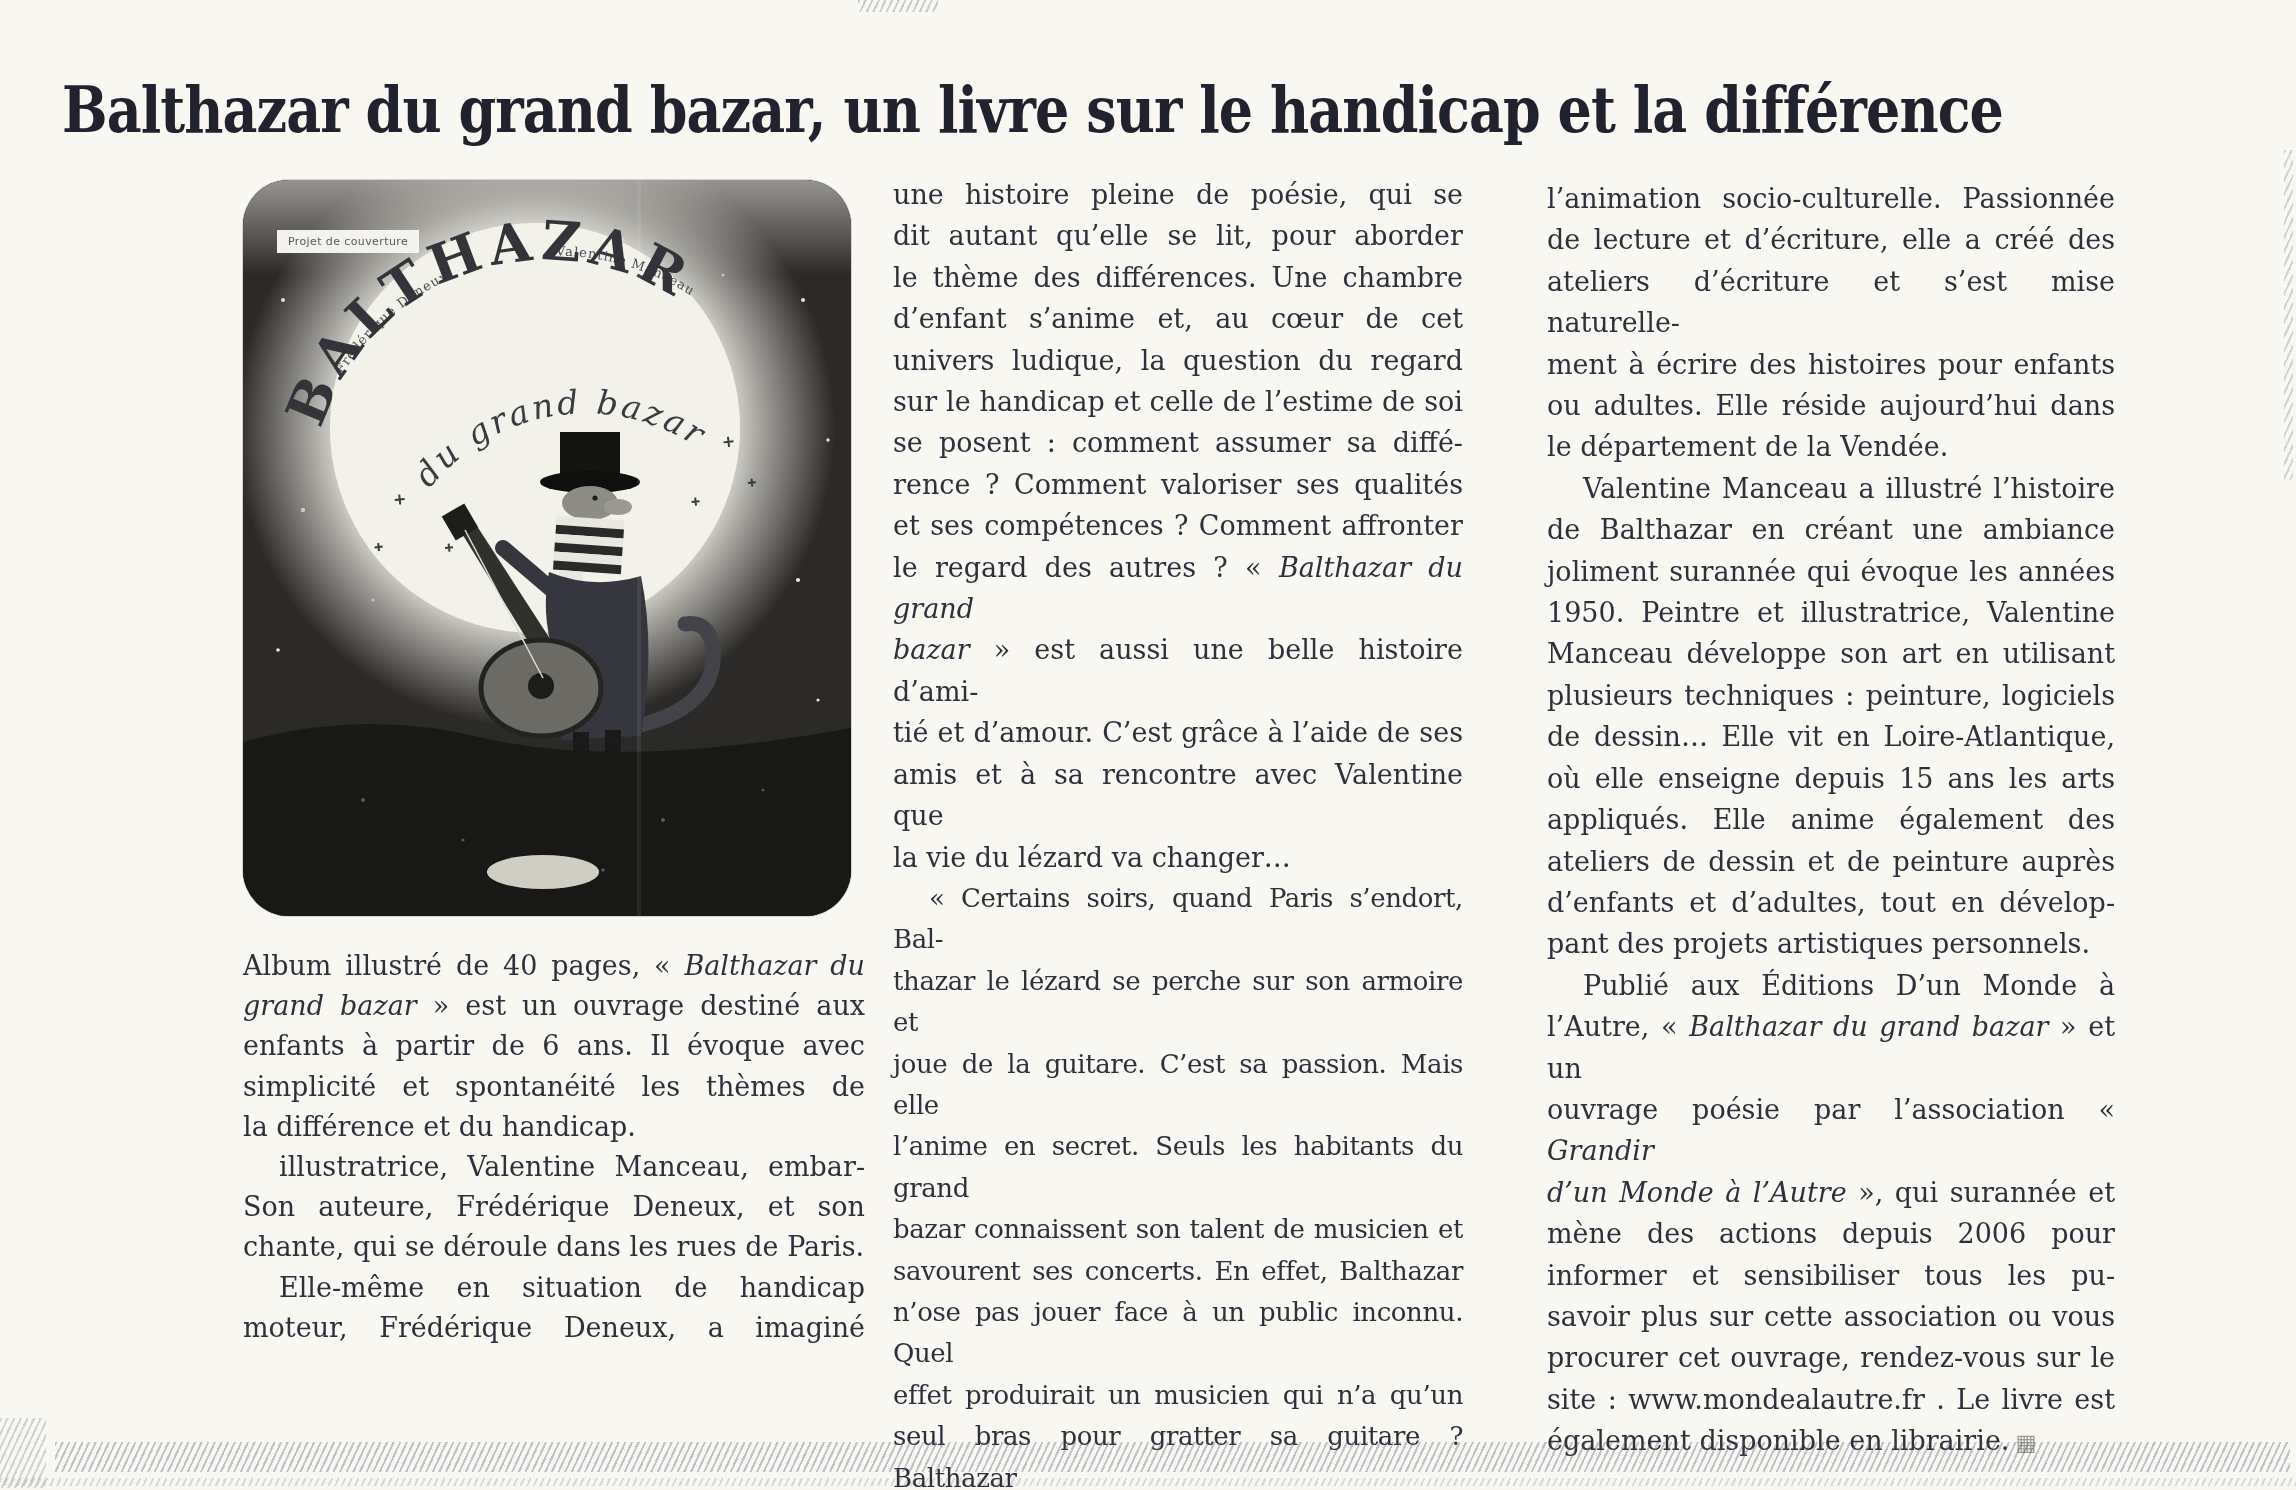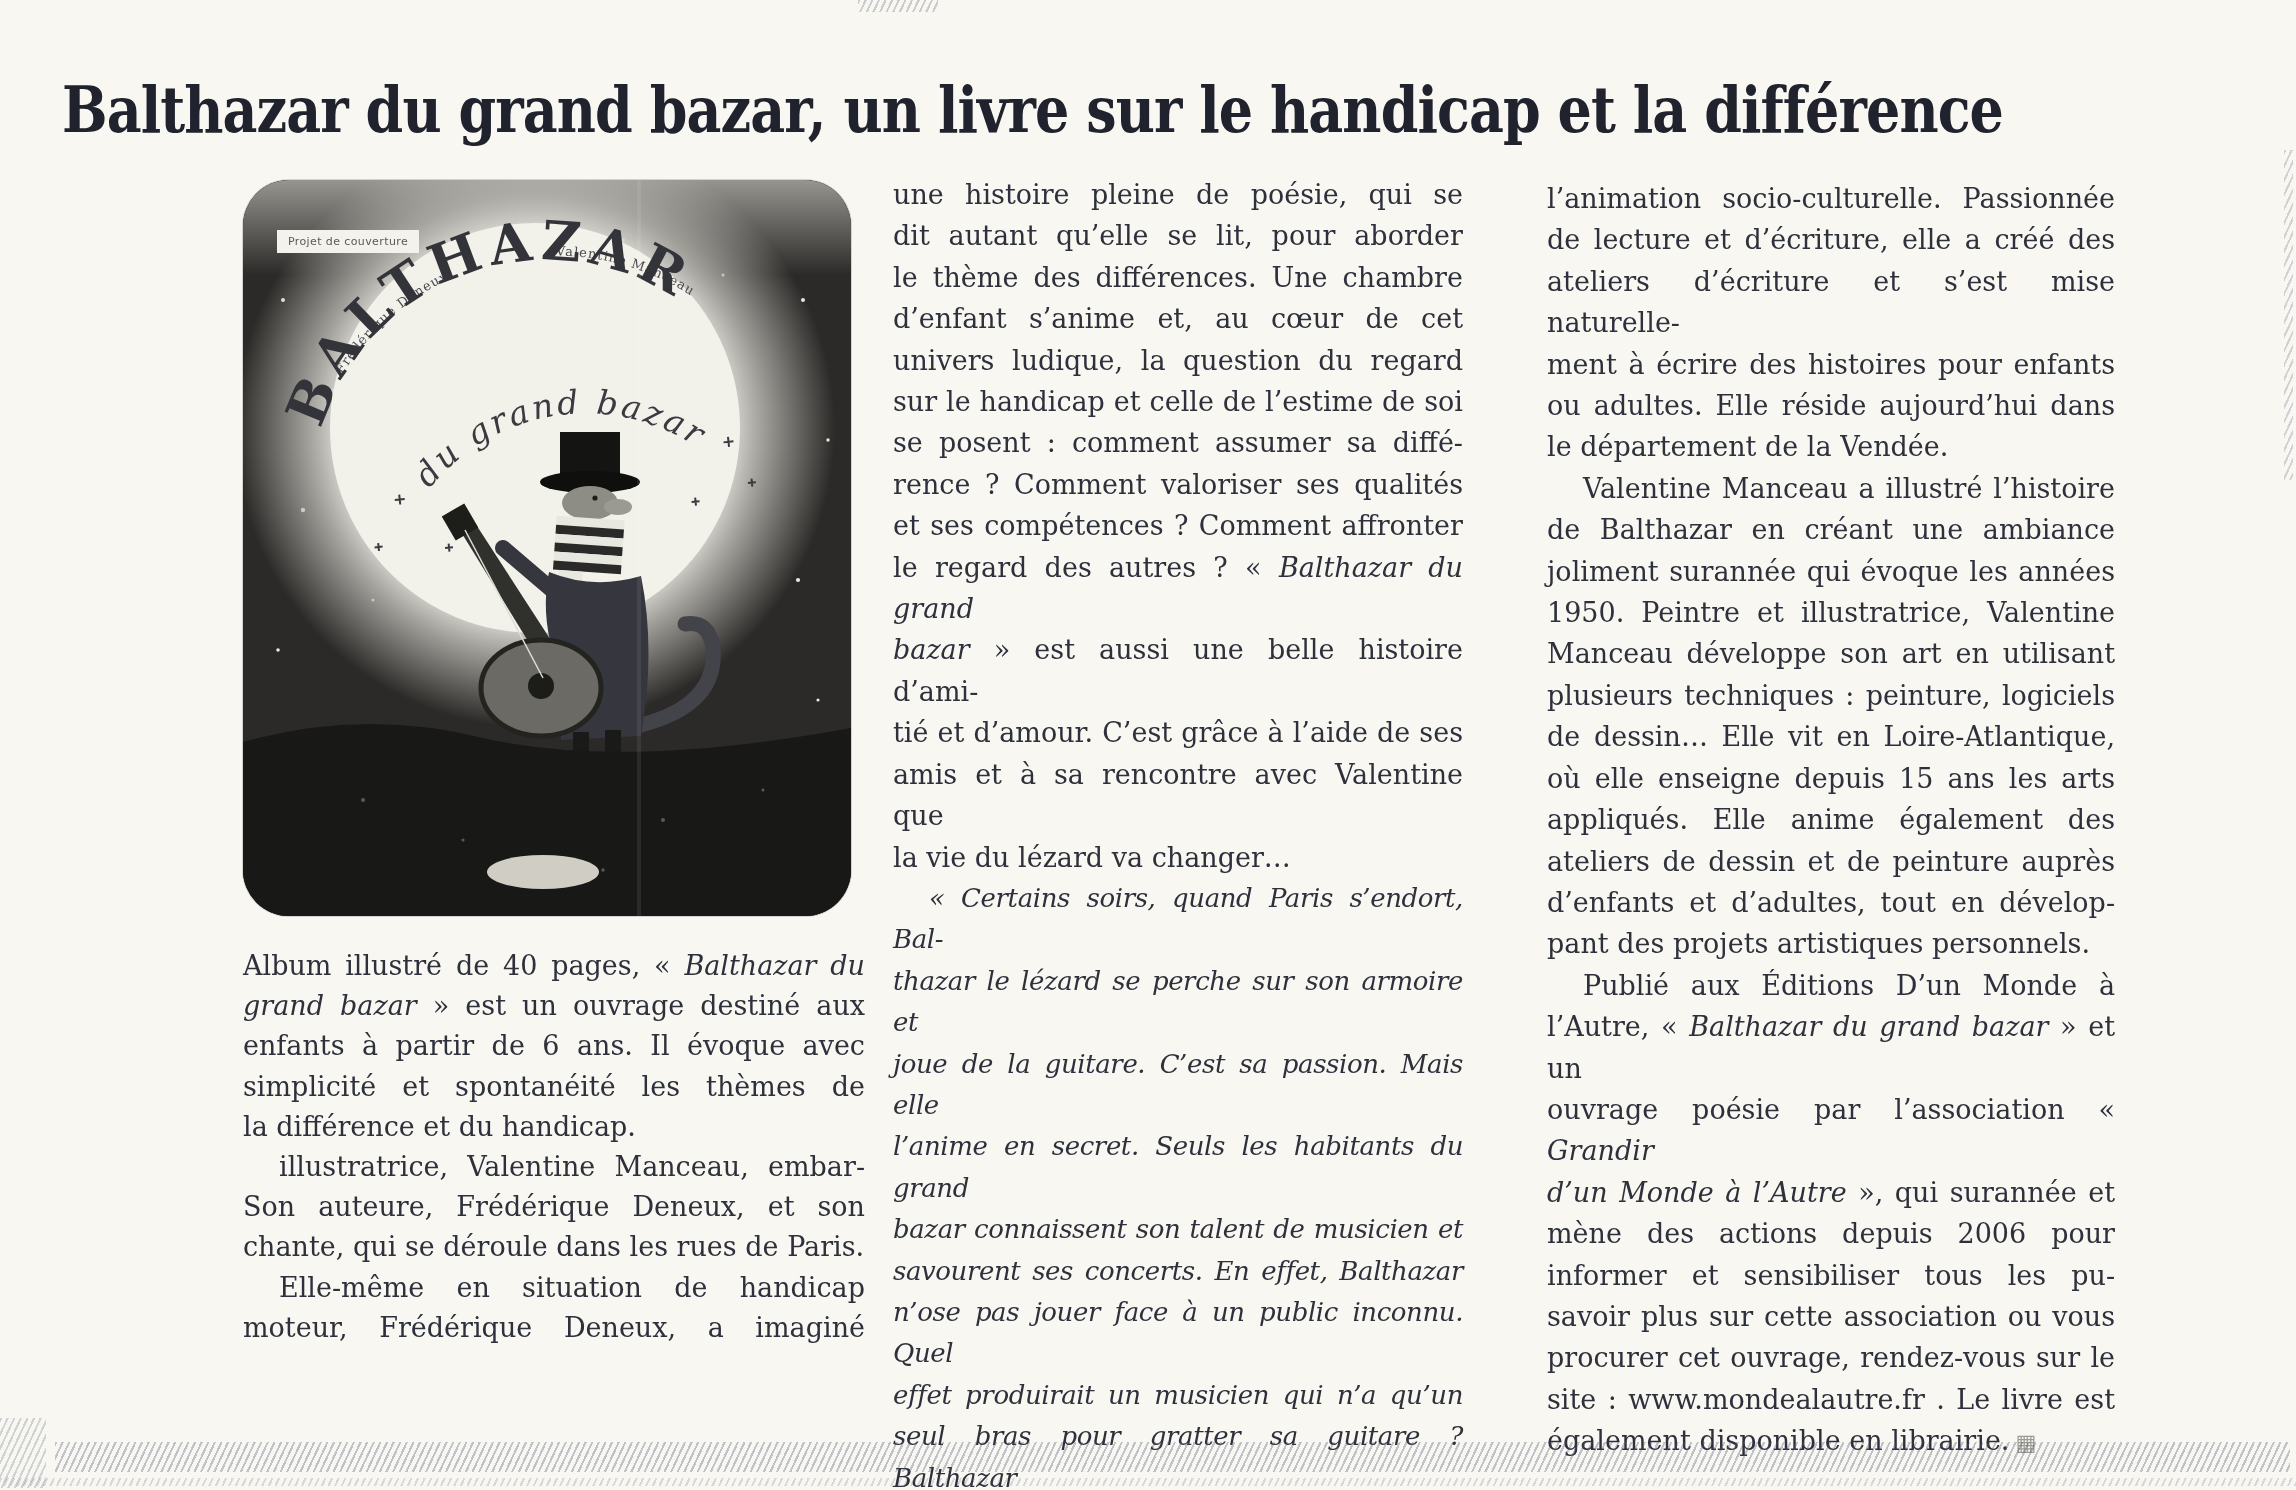--- a/index.html
+++ b/index.html
@@ -35,21 +35,21 @@
   .line{
     font-size:27px;
     text-align:justify;text-align-last:justify;
     color:#2e313c;
   }
   .col-left  .line{line-height:40.2px;}
   .col-mid   .line,
   .col-right .line{line-height:41.4px;}
   .line.end{text-align-last:left;}
   .para.indent .line:first-child{text-indent:36px;}
-  .para.italic .line{font-style:italic;font-size:26px;letter-spacing:-0.4px;}
+  .para.italic .line{font-size:26px;letter-spacing:-0.4px;}
   .it{font-style:italic;}
   .endmark{
     font-style:normal;color:#9b9b93;font-size:22px;
     font-family:"DejaVu Sans","Liberation Sans",sans-serif;
     padding-left:6px;
   }
   
   .hatch{
     background:repeating-linear-gradient(115deg,
       rgba(75,85,110,.38) 0 2px, rgba(0,0,0,0) 2px 6px);

